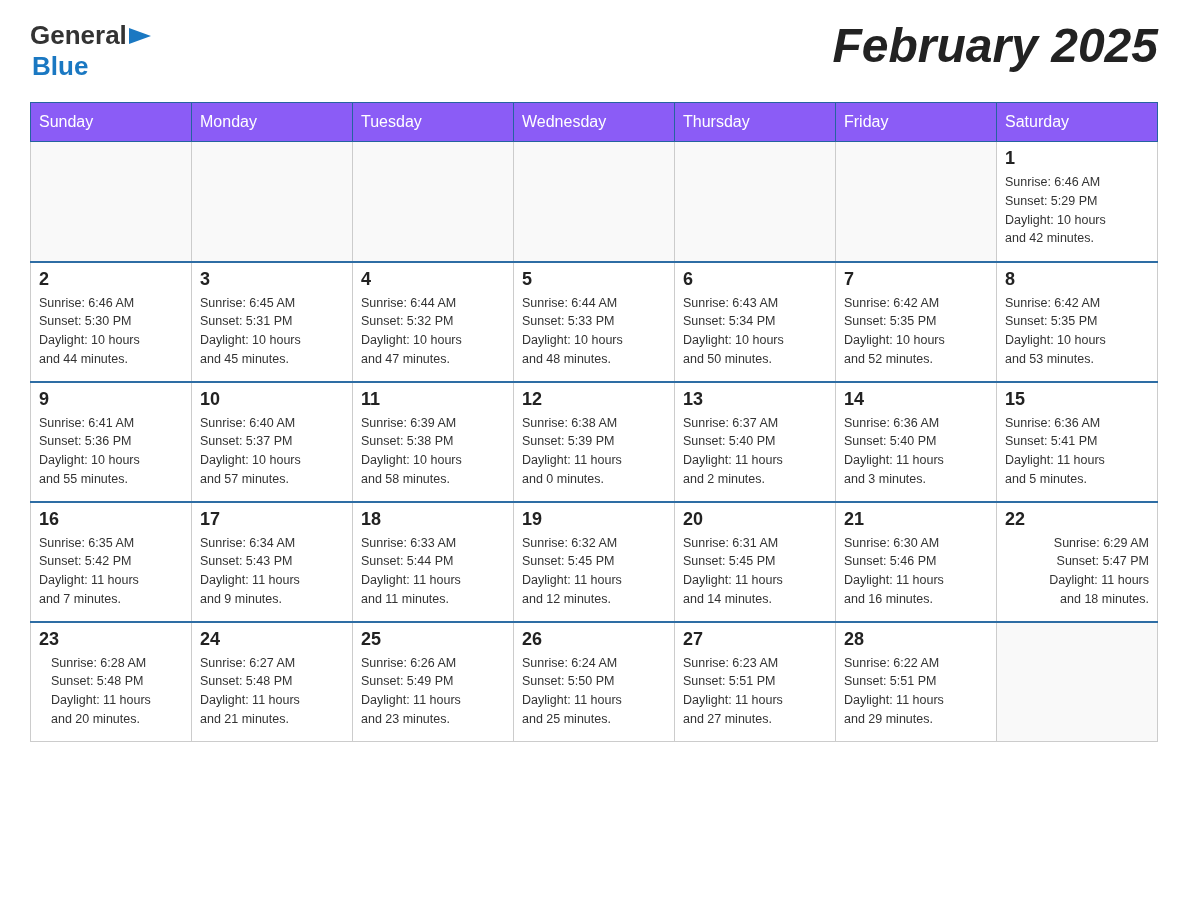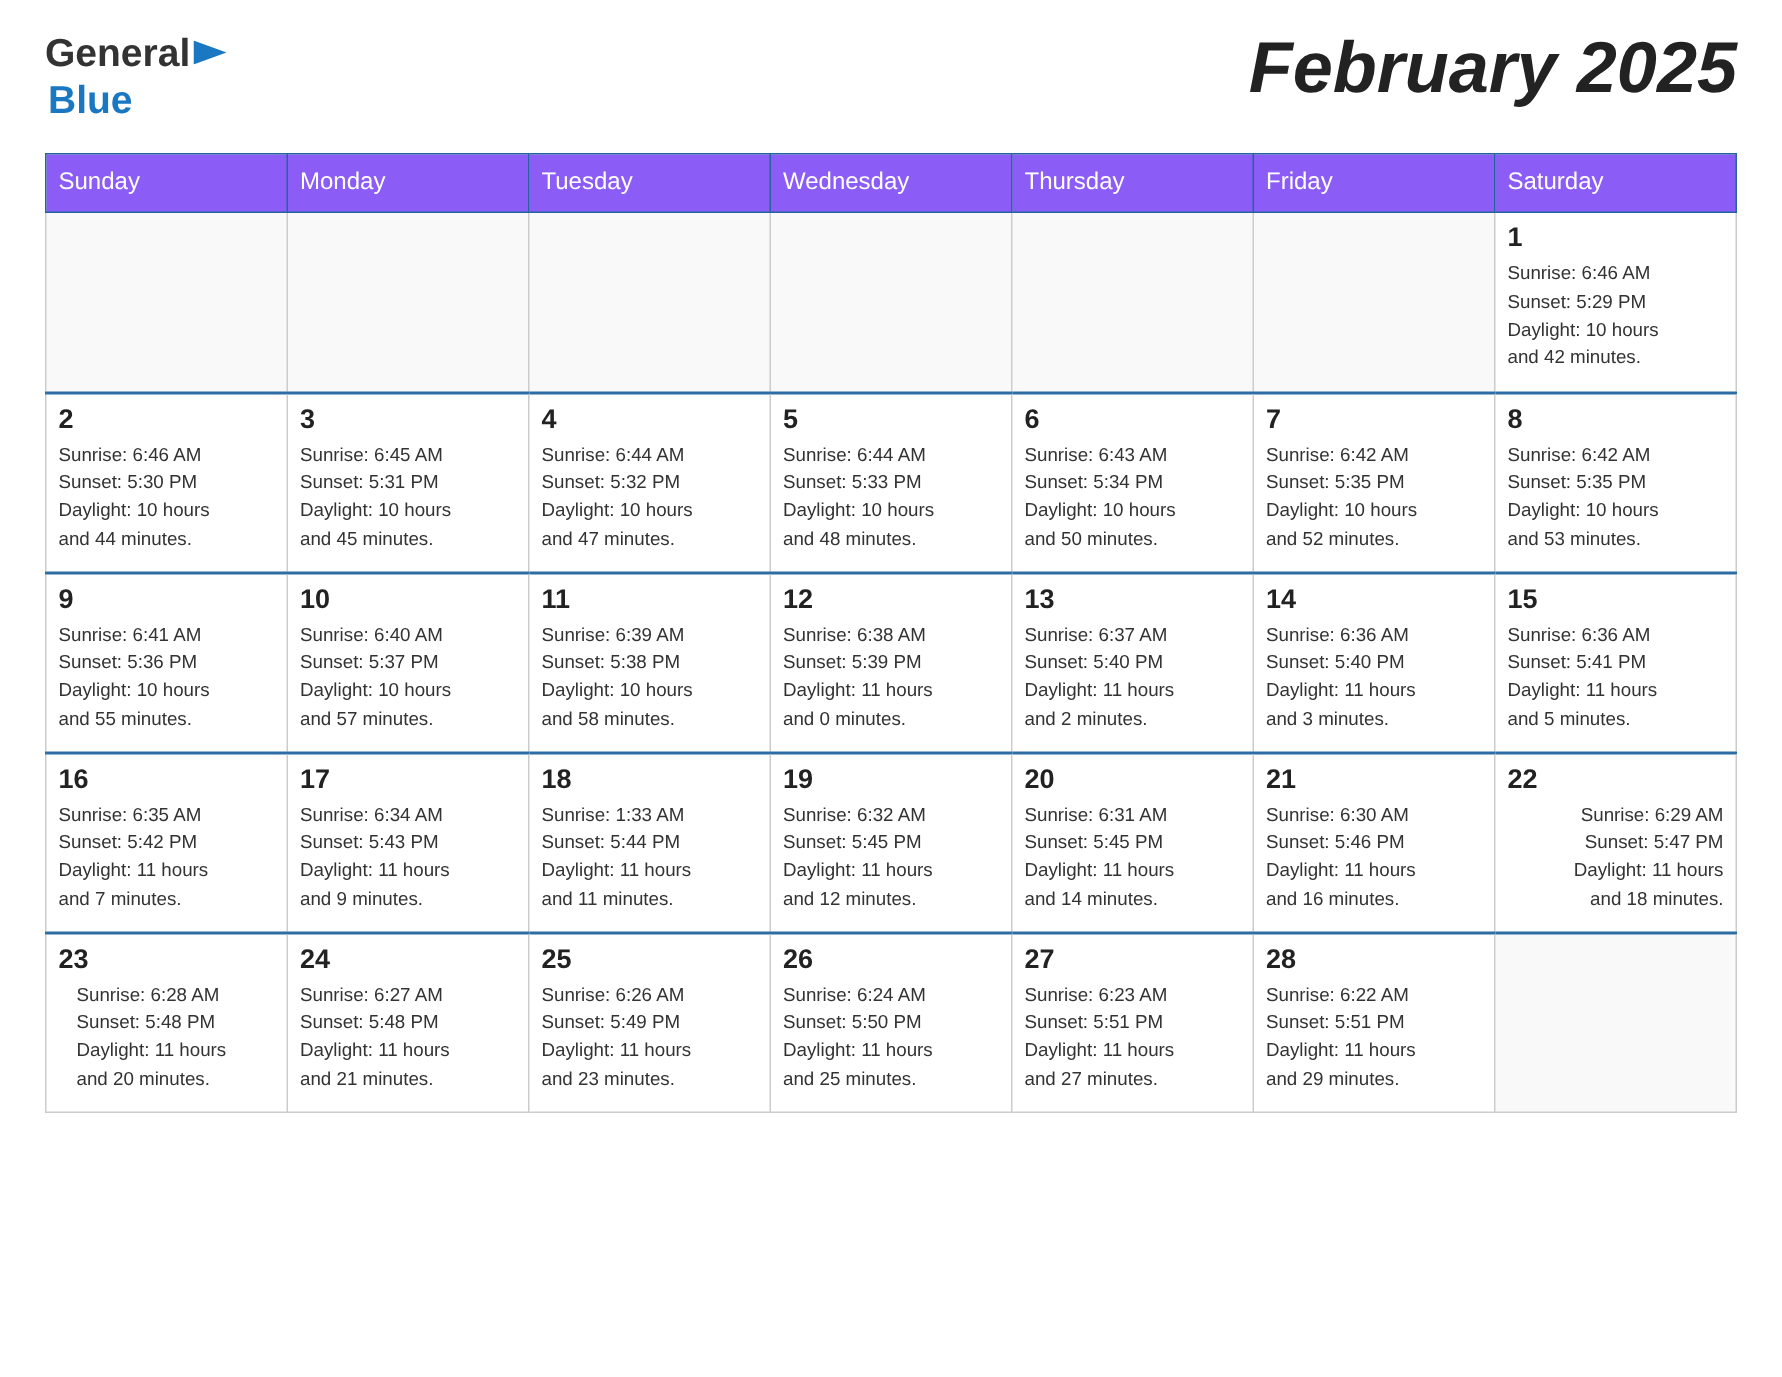--- a/index.html
+++ b/index.html
@@ -255,21 +255,21 @@
         </td>
         <td>
           <span class="day-number">17</span>
           <div class="day-info" style="white-space: pre-line;">Sunrise: 6:34 AM
 Sunset: 5:43 PM
 Daylight: 11 hours
 and 9 minutes.</div>
         </td>
         <td>
           <span class="day-number">18</span>
-          <div class="day-info" style="white-space: pre-line;">Sunrise: 1:33 AM
+          <div class="day-info" style="white-space: pre-line;">Sunrise: 6:33 AM
 Sunset: 5:44 PM
 Daylight: 11 hours
 and 11 minutes.</div>
         </td>
         <td>
           <span class="day-number">19</span>
           <div class="day-info" style="white-space: pre-line;">Sunrise: 6:32 AM
 Sunset: 5:45 PM
 Daylight: 11 hours
 and 12 minutes.</div>

